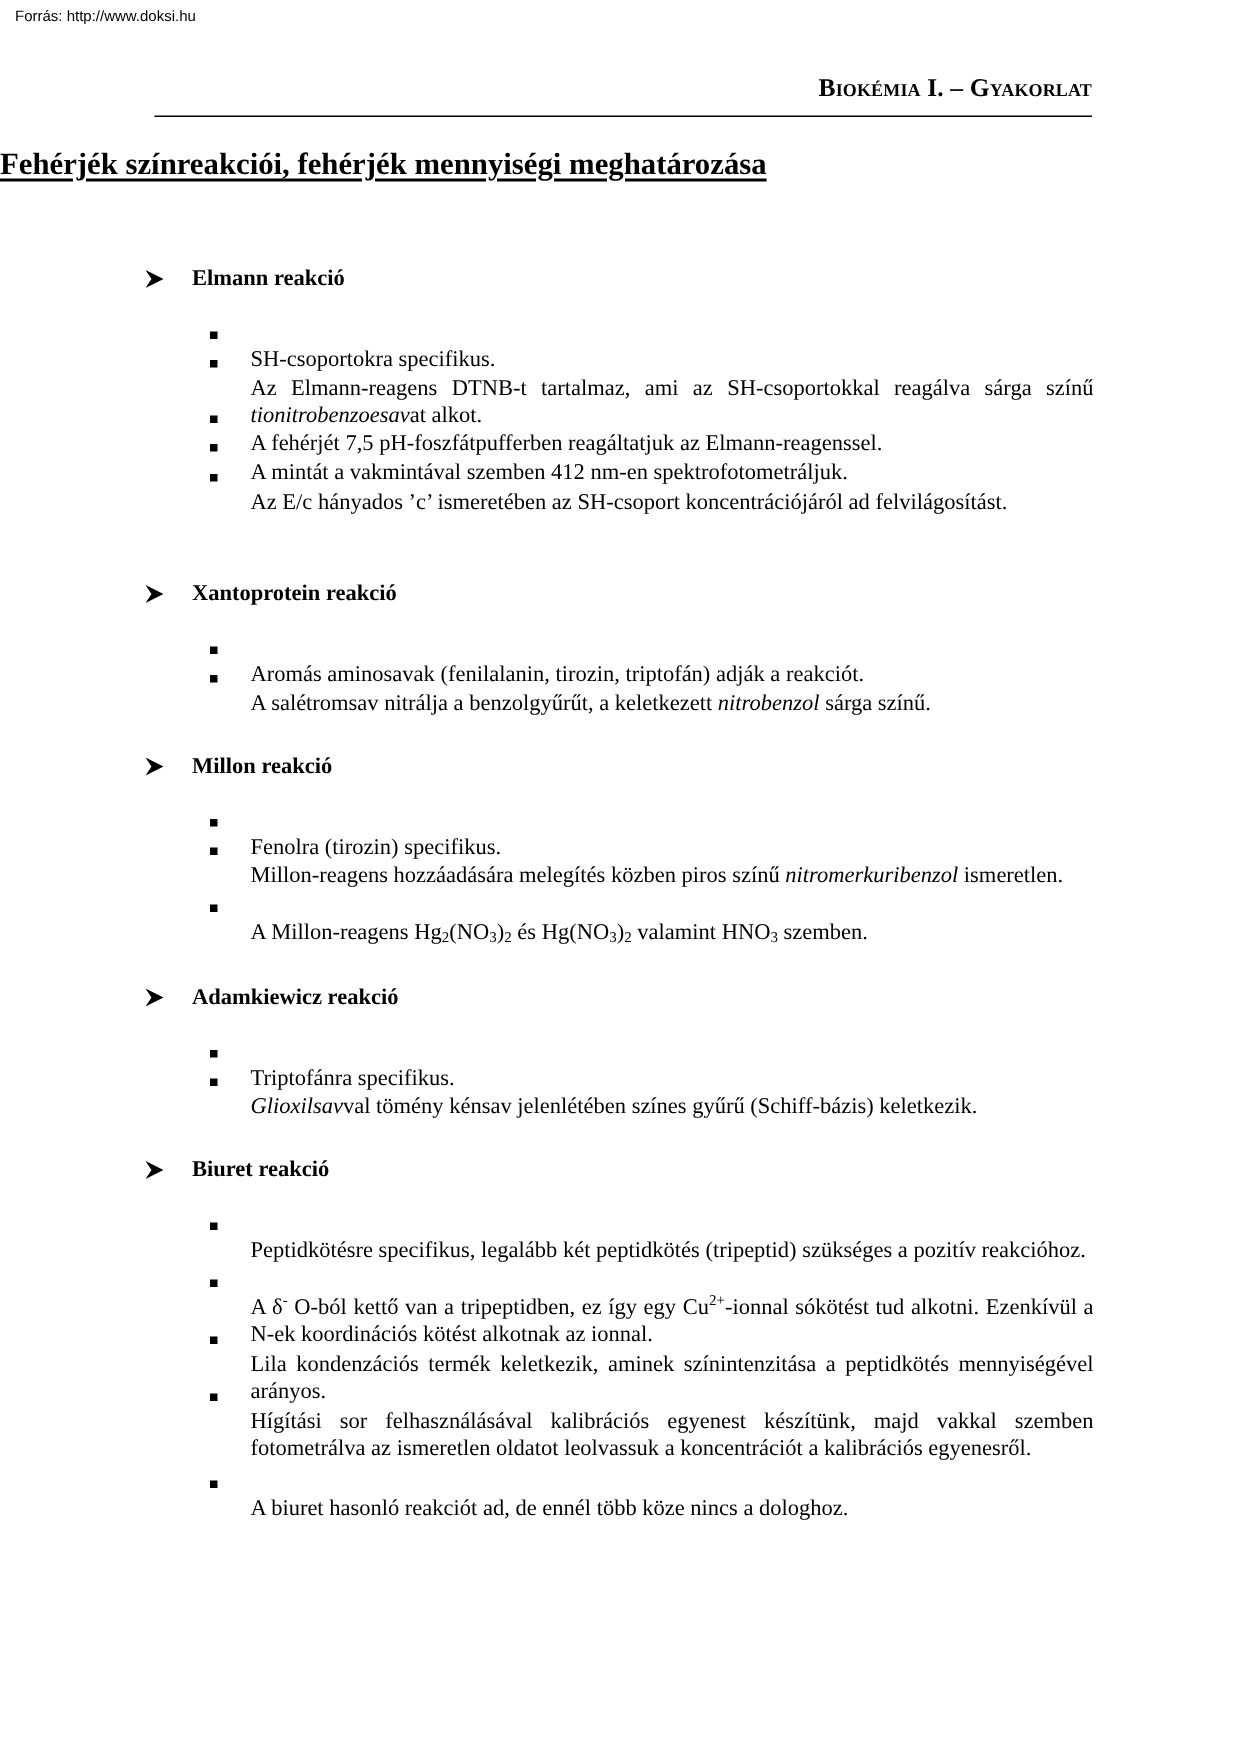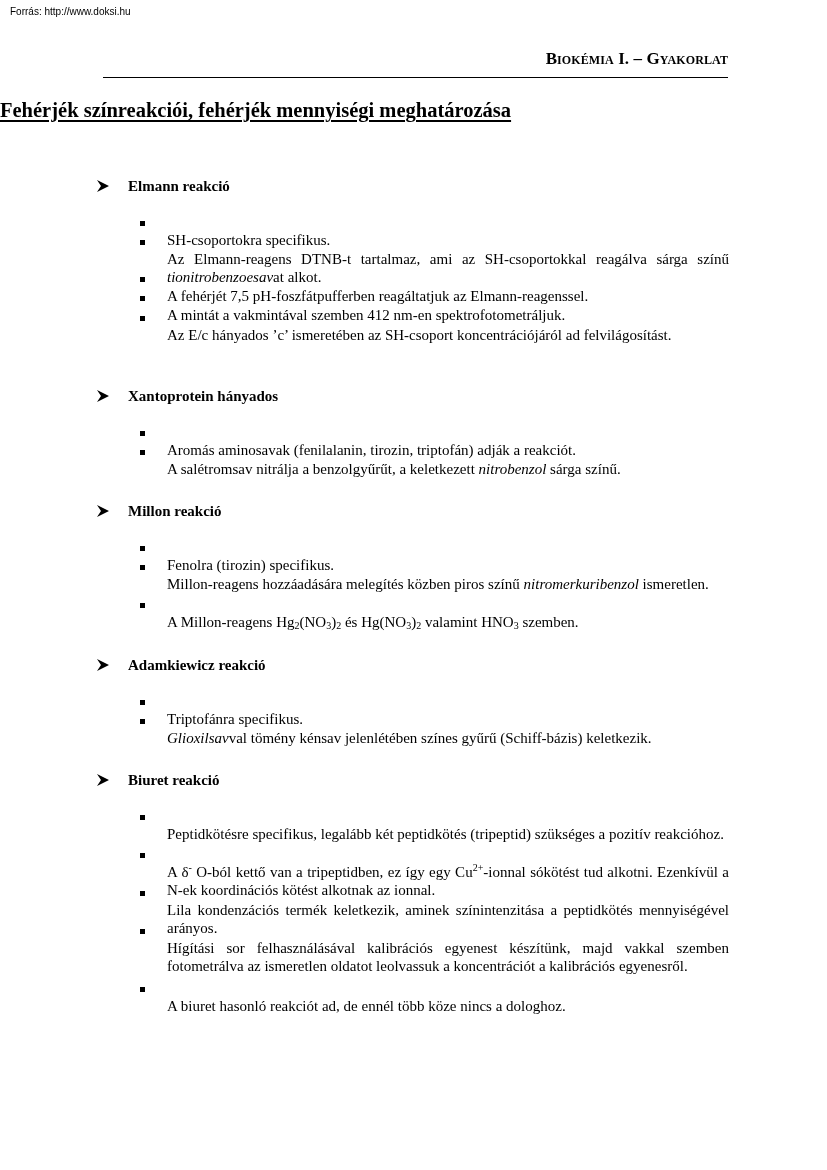--- a/index.html
+++ b/index.html
@@ -88,21 +88,21 @@
       <span class="bullet"></span>
       <div class="item-text"><span>Az E/c hányados ’c’ ismeretében az SH-csoport koncentrációjáról ad felvilágosítást.</span></div>
     </div>
 </div>
 
 <div class="section" style="top:386px;">
   <div class="section-head">
     <svg class="arrow" viewBox="0 0 12 12">
         <path d="M0 0 L12 6 L0 12 L4 6 Z" fill="#000"></path>
       </svg>
-    <span class="section-title">Xantoprotein hányados</span>
+    <span class="section-title">Xantoprotein reakció</span>
   </div>
   <div class="item" style="top:39px;">
       <span class="bullet"></span>
       <div class="item-text"><span>Aromás aminosavak (fenilalanin, tirozin, triptofán) adják a reakciót.</span></div>
     </div>
   <div class="item" style="top:58px;">
       <span class="bullet"></span>
       <div class="item-text"><span>A salétromsav nitrálja a benzolgyűrűt, a keletkezett </span><i>nitrobenzol</i><span> sárga színű.</span></div>
     </div>
 </div>

